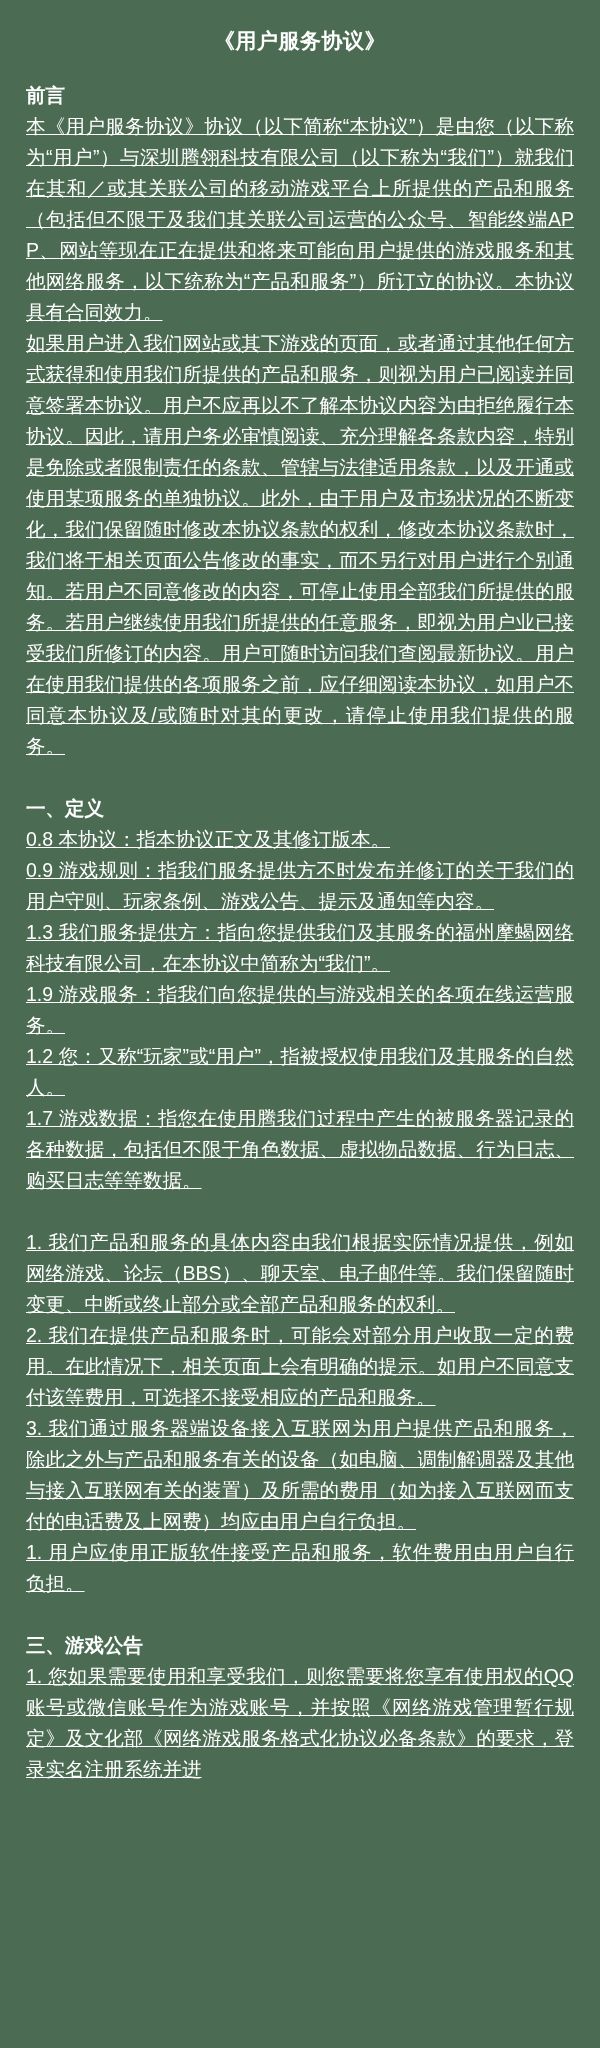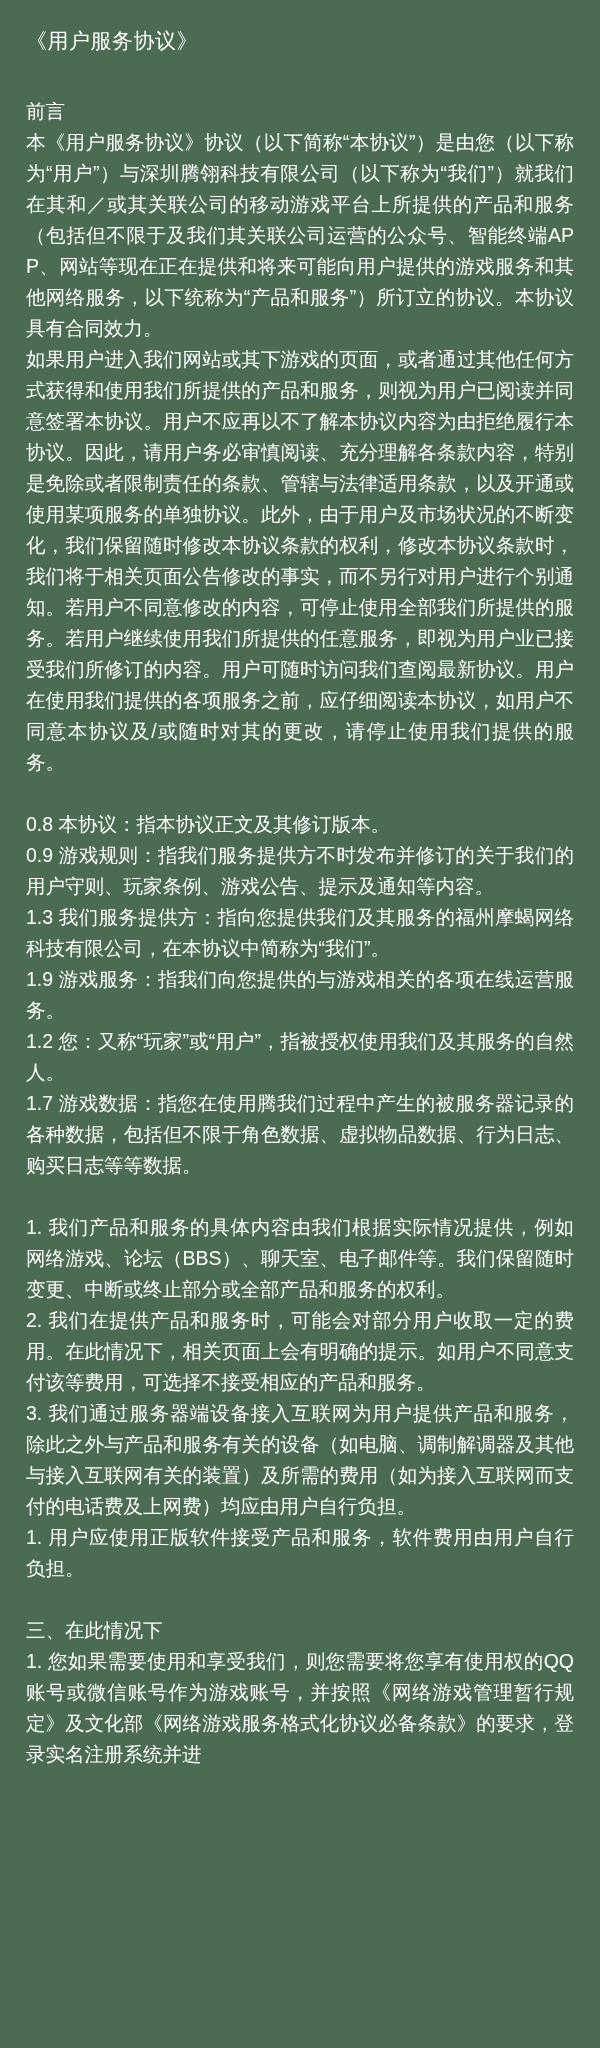--- a/index.html
+++ b/index.html
@@ -15,65 +15,68 @@
     -webkit-font-smoothing: antialiased;
   }
   .page {
     width: 600px;
     min-height: 2048px;
     box-sizing: border-box;
     padding: 18px 26px 30px 26px;
     background: #4b6b52;
   }
   .doc-title {
-    text-align: left;
+    text-align: center;
     font-size: 21px;
     line-height: 34px;
-    margin: 6px 0 38px 0;
-    font-weight: normal;
+    margin: 6px 0 22px 0;
+    font-weight: bold;
     letter-spacing: 0.5px;
   }
   .section {
     margin: 0 0 0 0;
   }
   .para {
     font-size: 19.5px;
     line-height: 31px;
     margin: 0 0 0 0;
     text-align: justify;
     text-justify: inter-ideograph;
     word-break: break-all;
+    text-decoration: underline;
   }
   .heading {
     font-size: 19.5px;
     line-height: 31px;
     margin: 0;
+    font-weight: bold;
   }
   .spacer {
     height: 31px;
   }
 </style>
 </head>
 <body>
 
 <div class="page">
   <div class="doc-title">《用户服务协议》</div>
   <div class="section">
     <div class="heading">前言</div>
     <div class="para">本《用户服务协议》协议（以下简称“本协议”）是由您（以下称为“用户”）与深圳腾翎科技有限公司（以下称为“我们”）就我们在其和／或其关联公司的移动游戏平台上所提供的产品和服务（包括但不限于及我们其关联公司运营的公众号、智能终端APP、网站等现在正在提供和将来可能向用户提供的游戏服务和其他网络服务，以下统称为“产品和服务”）所订立的协议。本协议具有合同效力。</div>
     <div class="para">如果用户进入我们网站或其下游戏的页面，或者通过其他任何方式获得和使用我们所提供的产品和服务，则视为用户已阅读并同意签署本协议。用户不应再以不了解本协议内容为由拒绝履行本协议。因此，请用户务必审慎阅读、充分理解各条款内容，特别是免除或者限制责任的条款、管辖与法律适用条款，以及开通或使用某项服务的单独协议。此外，由于用户及市场状况的不断变化，我们保留随时修改本协议条款的权利，修改本协议条款时，我们将于相关页面公告修改的事实，而不另行对用户进行个别通知。若用户不同意修改的内容，可停止使用全部我们所提供的服务。若用户继续使用我们所提供的任意服务，即视为用户业已接受我们所修订的内容。用户可随时访问我们查阅最新协议。用户在使用我们提供的各项服务之前，应仔细阅读本协议，如用户不同意本协议及/或随时对其的更改，请停止使用我们提供的服务。</div>
     <div class="spacer"></div>
+    <div class="heading">一、定义</div>
     <div class="para">0.8 本协议：指本协议正文及其修订版本。</div>
     <div class="para">0.9 游戏规则：指我们服务提供方不时发布并修订的关于我们的用户守则、玩家条例、游戏公告、提示及通知等内容。</div>
     <div class="para">1.3 我们服务提供方：指向您提供我们及其服务的福州摩蝎网络科技有限公司，在本协议中简称为“我们”。</div>
     <div class="para">1.9 游戏服务：指我们向您提供的与游戏相关的各项在线运营服务。</div>
     <div class="para">1.2 您：又称“玩家”或“用户”，指被授权使用我们及其服务的自然人。</div>
     <div class="para">1.7 游戏数据：指您在使用腾我们过程中产生的被服务器记录的各种数据，包括但不限于角色数据、虚拟物品数据、行为日志、购买日志等等数据。</div>
     <div class="spacer"></div>
     <div class="para">1. 我们产品和服务的具体内容由我们根据实际情况提供，例如网络游戏、论坛（BBS）、聊天室、电子邮件等。我们保留随时变更、中断或终止部分或全部产品和服务的权利。</div>
     <div class="para">2. 我们在提供产品和服务时，可能会对部分用户收取一定的费用。在此情况下，相关页面上会有明确的提示。如用户不同意支付该等费用，可选择不接受相应的产品和服务。</div>
     <div class="para">3. 我们通过服务器端设备接入互联网为用户提供产品和服务，除此之外与产品和服务有关的设备（如电脑、调制解调器及其他与接入互联网有关的装置）及所需的费用（如为接入互联网而支付的电话费及上网费）均应由用户自行负担。</div>
     <div class="para">1. 用户应使用正版软件接受产品和服务，软件费用由用户自行负担。</div>
     <div class="spacer"></div>
-    <div class="heading">三、在此情况下</div>
+    <div class="heading">三、游戏公告</div>
     <div class="para">1. 您如果需要使用和享受我们，则您需要将您享有使用权的QQ账号或微信账号作为游戏账号，并按照《网络游戏管理暂行规定》及文化部《网络游戏服务格式化协议必备条款》的要求，登录实名注册系统并进</div>
   </div>
 </div>
 
 </body></html>

